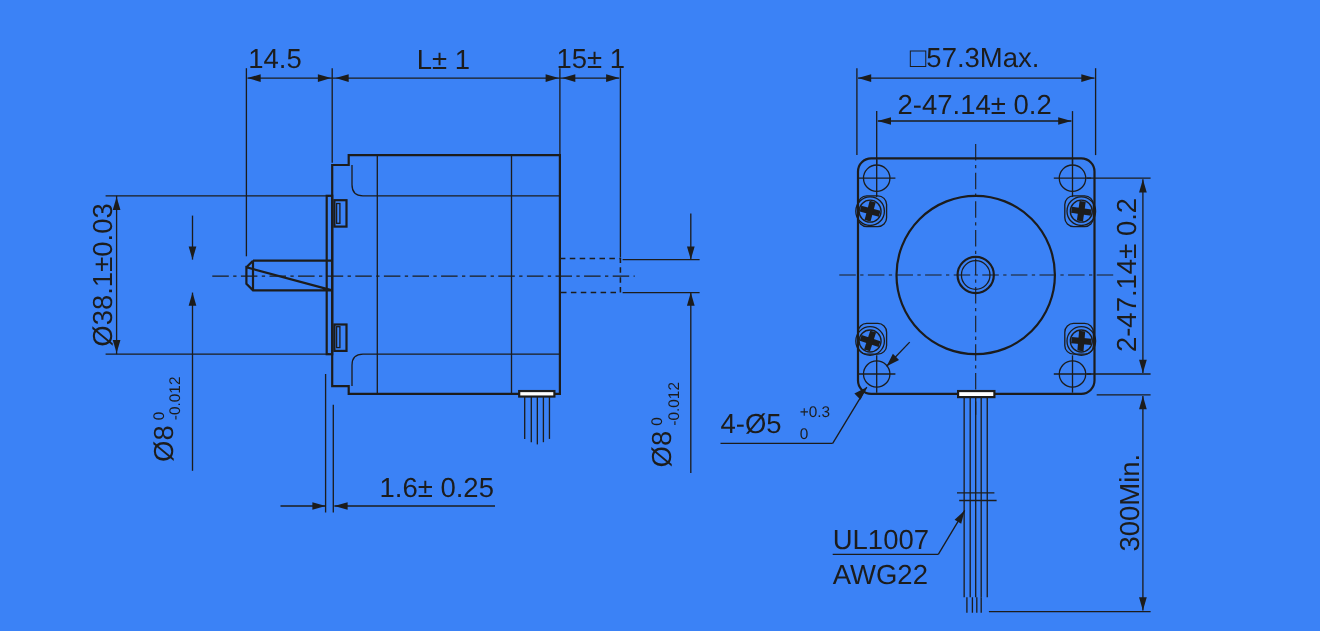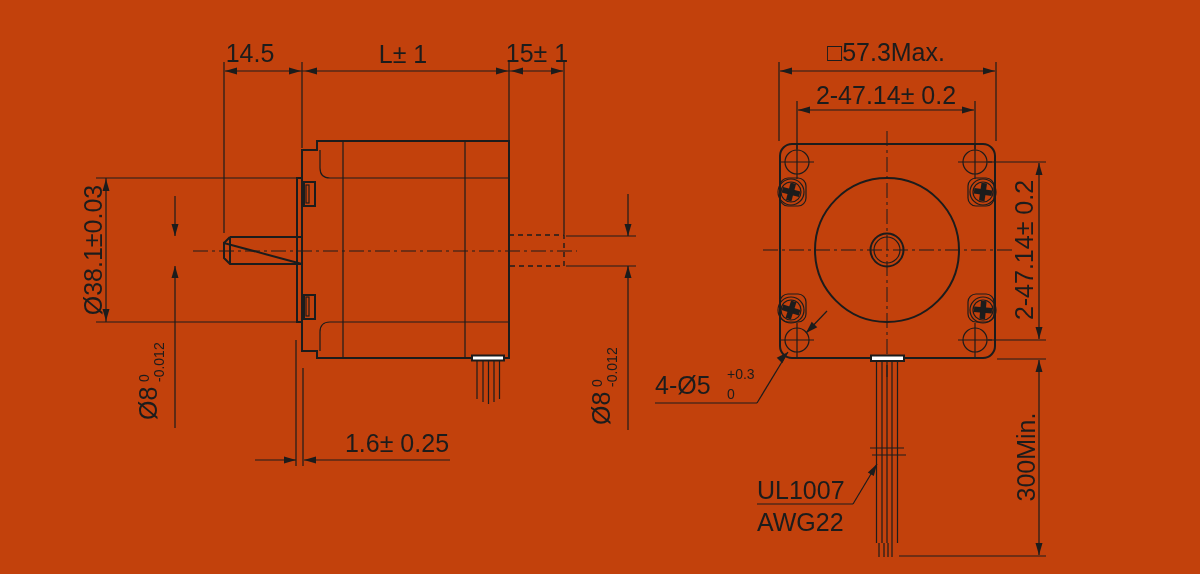--- a/index.html
+++ b/index.html
@@ -1,16 +1,16 @@
 <!DOCTYPE html>
 <html><head>
 <meta charset="utf-8">
 <style>
   html,body{margin:0;padding:0;background:#ffffff;}
-  .stage{width:1200px;height:574px;background:#c2410c;position:relative;overflow:hidden;}
+  .stage{width:1200px;height:574px;background:#3b82f6;position:relative;overflow:hidden;}
   svg{display:block;}
   svg text{font-family:"Liberation Sans","DejaVu Sans",sans-serif;font-size:25px;fill:#1c1c1c;}
   svg text.tol{font-size:14px;}
   .o{stroke:#1c1c1c;stroke-width:2;fill:none;}              
   .of{stroke:#1c1c1c;stroke-width:2;fill:#ffffff;}          
   .t{stroke:#1c1c1c;stroke-width:1.2;fill:none;}            
   .cl{stroke:#1c1c1c;stroke-width:1;fill:none;stroke-dasharray:15 4 3 4;} 
   .hid{stroke:#1c1c1c;stroke-width:1.4;fill:none;stroke-dasharray:5 4;}   
   .ah{fill:#1c1c1c;stroke:none;}                            
   .ink{fill:#1c1c1c;stroke:none;}

